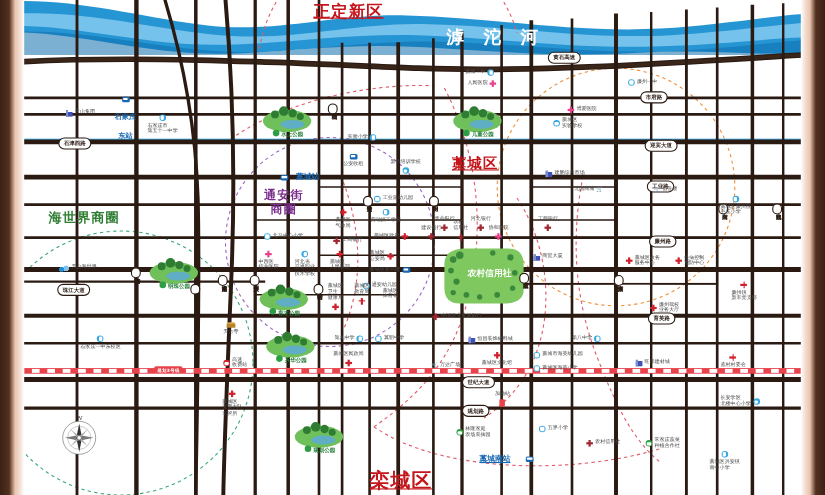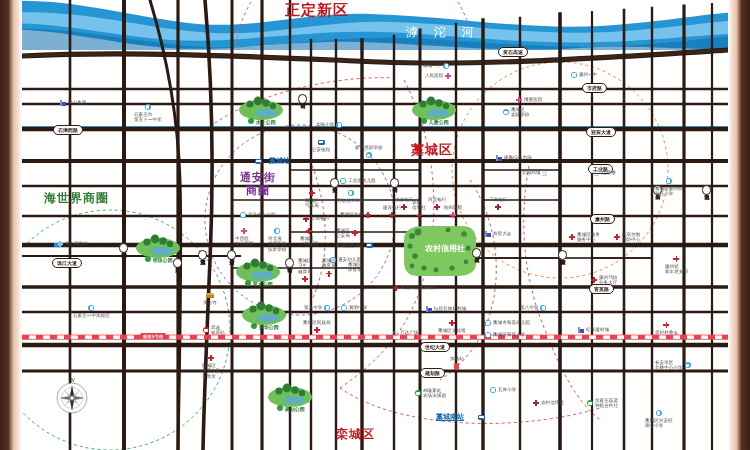--- a/index.html
+++ b/index.html
@@ -17,37 +17,37 @@
 
   
   .lbl{position:absolute;white-space:nowrap;line-height:1.08;}
   .poi{position:absolute;display:flex;align-items:center;gap:2px;white-space:nowrap;}
   .poi .t{font-size:4.6px;color:#4a4a4a;line-height:1.15;}
   .poi .t.two{white-space:pre-line;text-align:left;}
   .ico{flex:0 0 auto;display:inline-block;}
 
   
   .district{font-weight:bold;letter-spacing:1px;}
-  .d-red{color:#c4161c;}
+  .d-red{color:#c4161c;text-decoration:underline;}
   .d-purple{color:#7b2d8e;}
   .d-green{color:#2e7d32;}
   .d-orange{color:#ef7b10;}
 
   
   .road{position:absolute;background:#fff;border:0.9px solid #2a1a12;border-radius:7px;
         padding:1px 4px;font-size:5px;color:#2a1a12;font-weight:bold;white-space:nowrap;}
   .road.v{padding:4px 1px;border-radius:7px;writing-mode:vertical-rl;text-orientation:upright;
         letter-spacing:0px;line-height:1;}
 
   
   .metro-lbl{position:absolute;background:#e8424b;color:#fff;font-size:4px;font-weight:bold;
              padding:0.5px 3px;border-radius:2px;letter-spacing:0.3px;}
 
   
-  .river-lbl{position:absolute;color:#ffffff;font-weight:normal;font-size:12px;letter-spacing:6px;}
+  .river-lbl{position:absolute;color:#ffffff;font-weight:bold;font-size:16px;letter-spacing:6px;}
 
   
   .project{position:absolute;background:#241610;border:1px solid #120b07;
            display:flex;align-items:center;justify-content:center;gap:4px;}
   .project .emblem{width:19px;height:23px;border:1.2px solid #a98a62;
            background:repeating-linear-gradient(0deg,#3a2517 0 2px,#6b4c31 2px 4px);
            position:relative;}
   .project .emblem:after{content:"";position:absolute;left:3px;top:3px;right:3px;bottom:3px;
            border:1px solid #c8a87c;}
   .project .pname{color:#f7f2ea;font-weight:bold;font-size:15px;letter-spacing:1px;
@@ -264,21 +264,21 @@
         <circle r="2" fill="#fff" stroke="#333" stroke-width="0.5"></circle>
         <text x="-1.6" y="-16" font-size="5" fill="#222" font-family="DejaVu Serif, serif" font-style="italic">N</text>
       </g>
     </g>
   </svg>
 
   <div class="lbl district d-red" style="left:285px;top:2px;font-size:15px;">正定新区</div>
 
   <div class="lbl district d-red" style="left:411px;top:143px;font-size:13px;">藁城区</div>
 
-  <div class="lbl district d-red" style="left:336px;top:428px;font-size:12px;">栾城区</div>
+  <div class="lbl district d-red" style="left:336px;top:428px;font-size:18px;">栾城区</div>
 
   <div class="lbl district d-green" style="left:44px;top:192px;font-size:12px;text-align:center;">海世界商圈</div>
 
   <div class="lbl district d-purple" style="left:240px;top:172px;font-size:11px;text-align:center;white-space:pre-line;line-height:1.15;">通安街
 商圈</div>
 
 
   <div class="river-lbl" style="left:406px;top:24px;">滹 沱 河</div>
 
 
@@ -327,20 +327,25 @@
   <div class="park-lbl" style="left:251px;top:323px;">
     <span class="tree-ico"></span>
     <span>兴华公园</span>
   </div>
   <div class="park-lbl" style="left:277px;top:405px;">
     <span class="tree-ico"></span>
     <span>规划公园</span>
   </div>
   <div class="lbl" style="left:425px;top:245px;font-size:8px;color:#ffffff;font-weight:bold;">农村信用社</div>
 
+  <div class="lbl" style="left:96px;top:88px;text-align:center;width:36px;">
+    <span class="sub" style="display:block;margin:0 auto 1px;"></span>
+    <span style="font-size:6.4px;color:#1769b5;font-weight:bold;white-space:pre-line;line-height:1.1;">石家庄
+东站</span>
+  </div>
   <div class="lbl" style="left:255px;top:152px;">
     <span class="sub" style="vertical-align:middle;"></span>
     <span style="font-size:7px;color:#1769b5;font-weight:bold;vertical-align:middle;margin-left:2px;">藁城站</span>
   </div>
   <div class="lbl" style="left:436px;top:408px;">
     <span style="font-size:7px;color:#1769b5;font-weight:bold;vertical-align:middle;margin-right:9px;text-decoration:underline;">藁城南站</span>
     <span class="sub" style="vertical-align:middle;"></span>
   </div>
 
   <div class="poi" style="left:60px;top:100px;">

